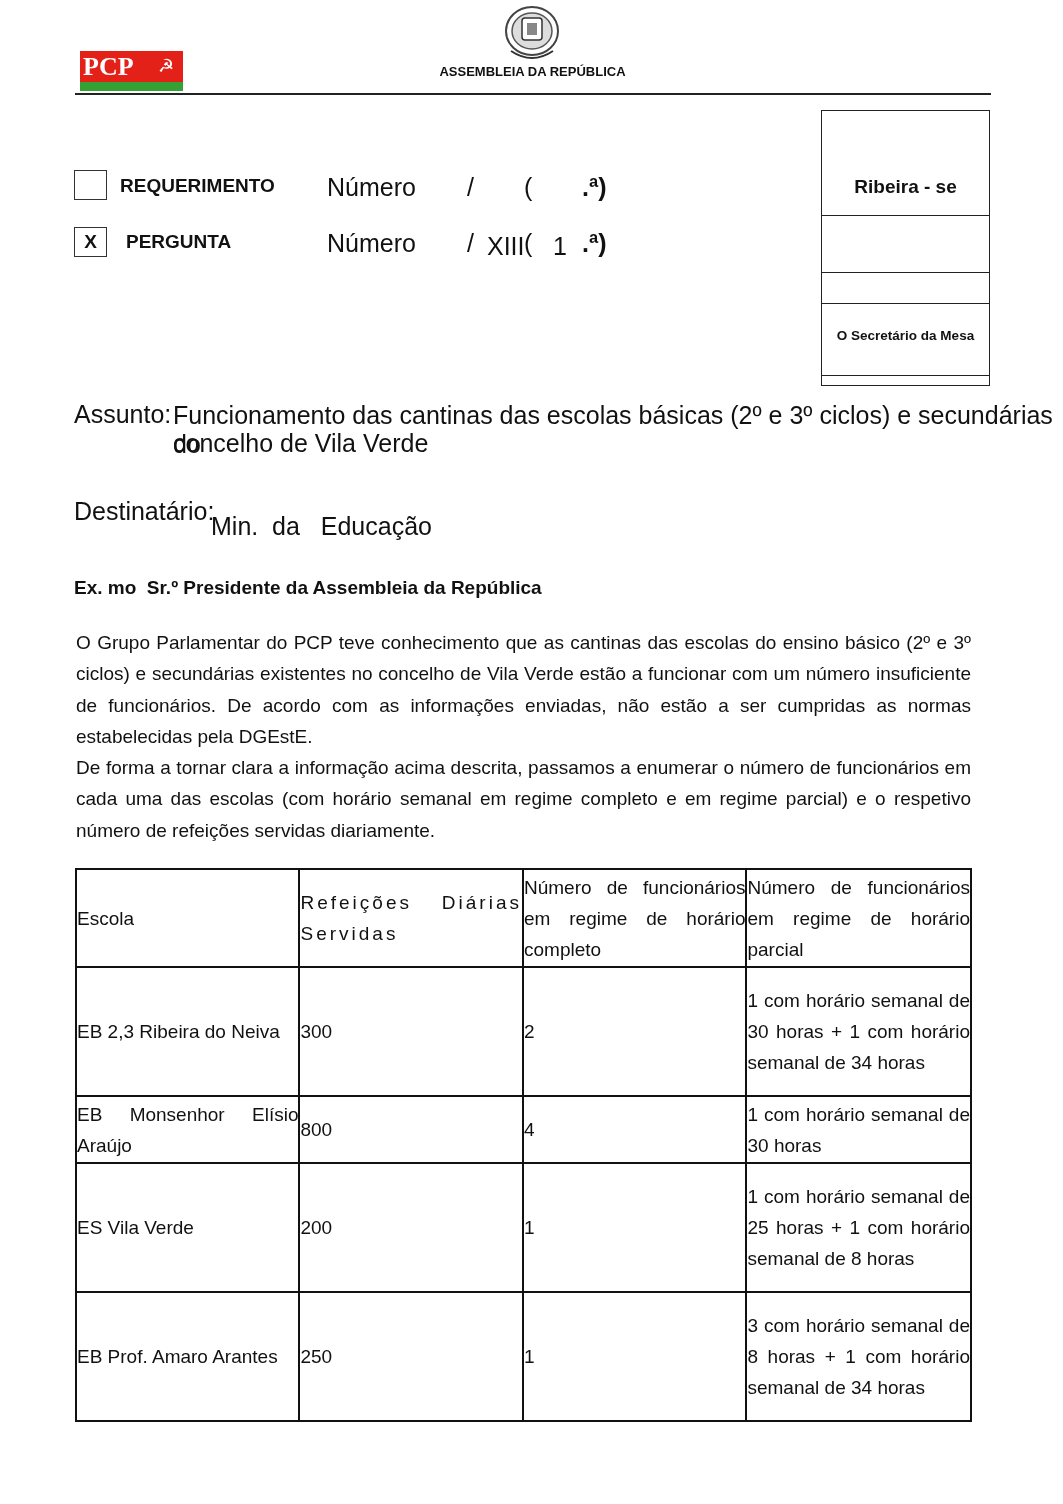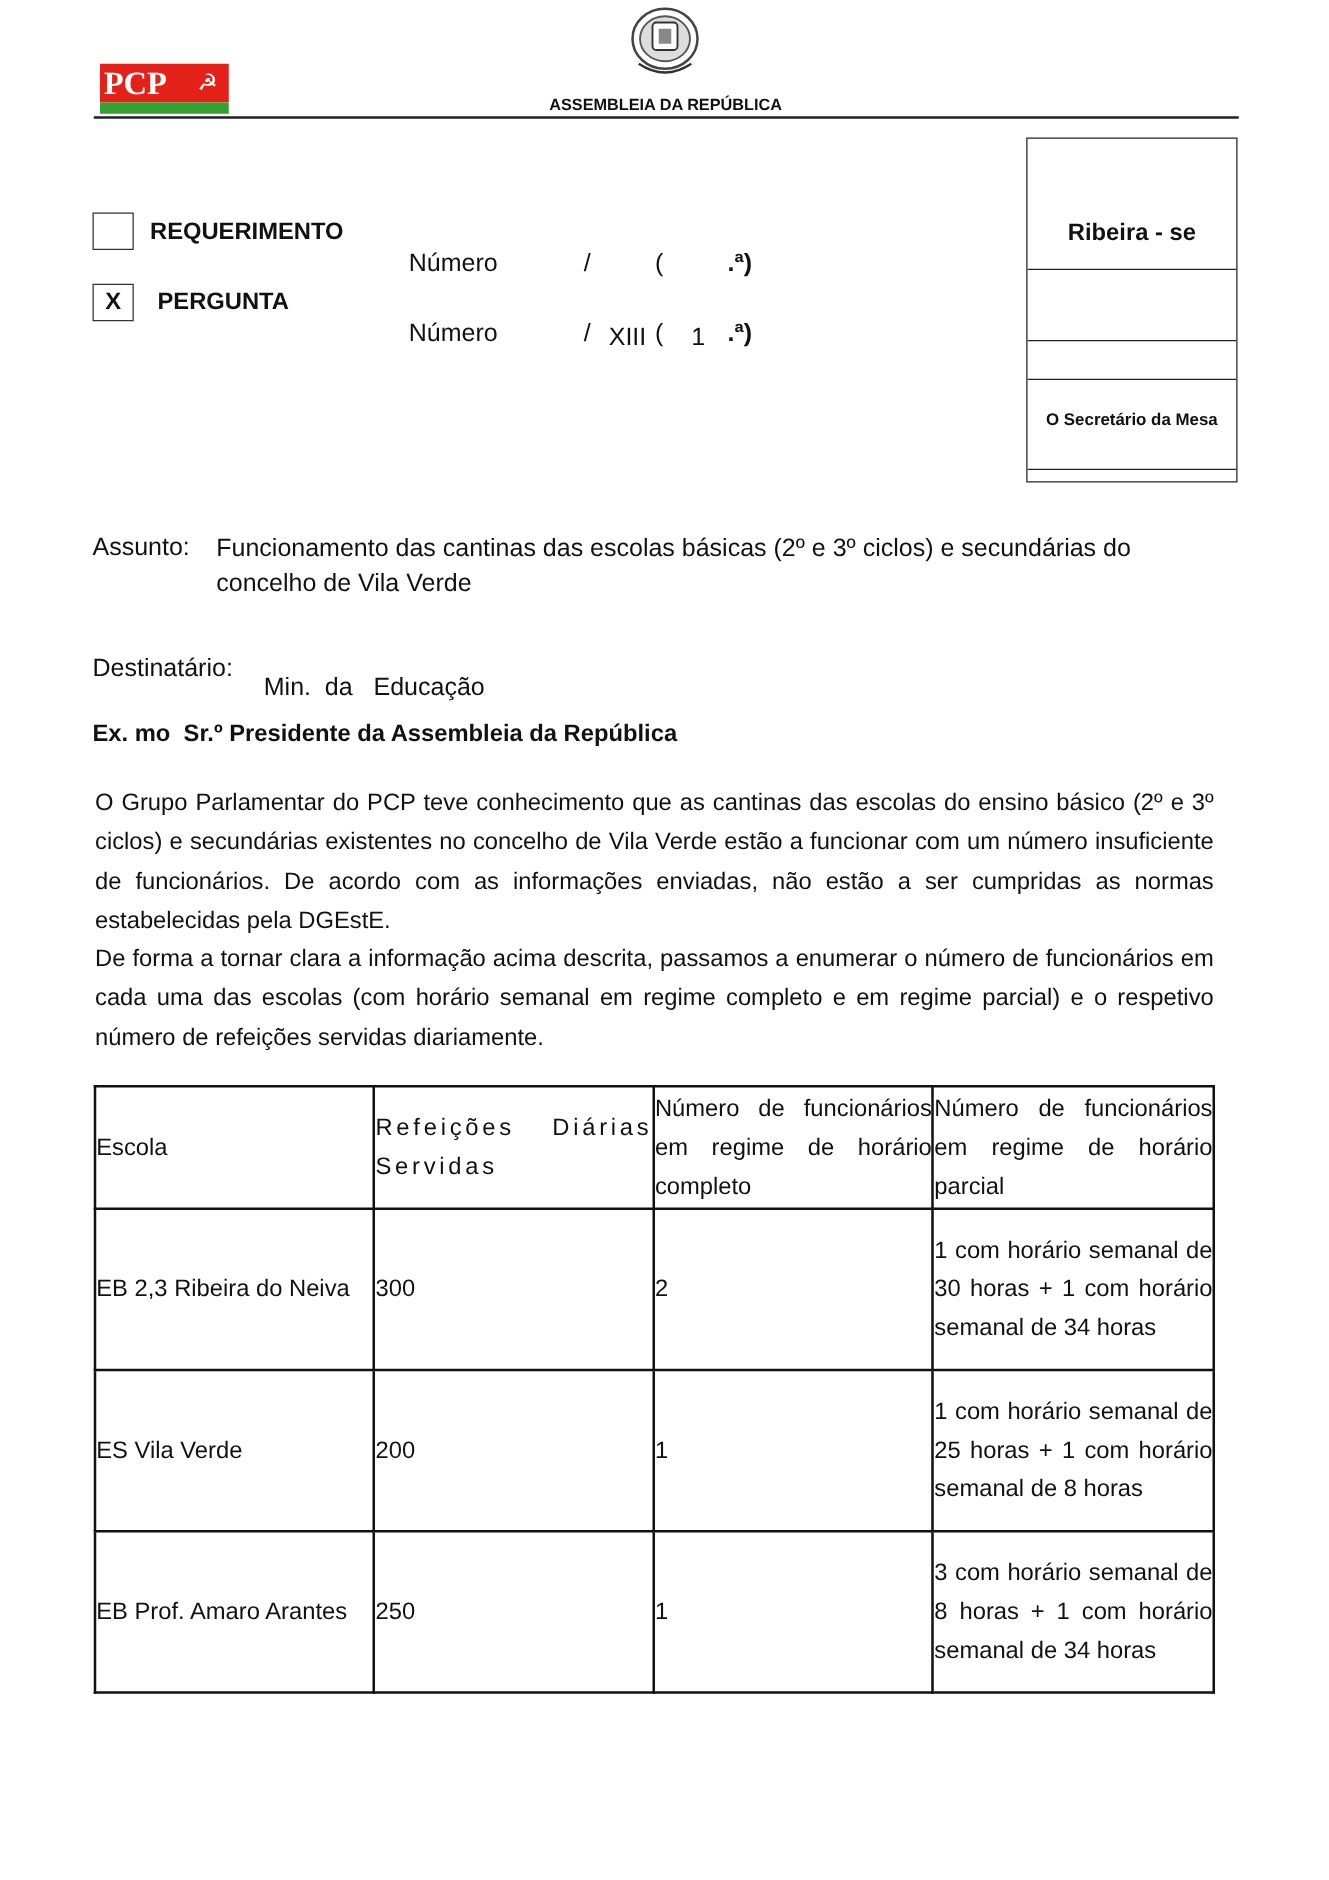--- a/index.html
+++ b/index.html
@@ -7,27 +7,27 @@
          font-family: "Liberation Sans", sans-serif; color: #111; }
   .abs { position: absolute; }
   
   .logo { left: 80px; top: 51px; width: 89px; height: 40px; }
   .logo-red { position: absolute; left: 0; top: 0; width: 103px; height: 31px; background: #e32119;
               color: #fff; font-family: "Liberation Serif", serif; font-weight: bold; font-size: 26px;
               line-height: 31px; padding-left: 3px; box-sizing: border-box; }
   .logo-green { position: absolute; left: 0; top: 31px; width: 103px; height: 9px; background: #35a135; }
   .logo-sym { position: absolute; left: 78px; top: 4px; font-size: 18px; color: #fff; line-height: 22px; }
   .emblem { left: 499px; top: 5px; width: 66px; height: 60px; }
-  .ar-title { left: 400px; top: 76px; width: 265px; text-align: center; font-weight: bold; font-size: 13px; }
+  .ar-title { left: 400px; top: 64px; width: 265px; text-align: center; font-weight: bold; font-size: 13px; }
   .hr { left: 75px; top: 93px; width: 916px; height: 2px; background: #222; }
   
   .cb { width: 33px; height: 30px; border: 1.5px solid #333; box-sizing: border-box; font-weight: bold;
         font-size: 19px; text-align: center; line-height: 27px; }
   .lbl-b { font-weight: bold; font-size: 19px; }
-  .reg { font-size: 20px; margin-top: 27px; }
+  .reg { font-size: 25px; }
   
   .secbox { left: 821px; top: 110px; width: 169px; height: 276px; border: 1.5px solid #222; box-sizing: border-box; }
   .secrow { position: absolute; left: 0; width: 100%; border-bottom: 1.5px solid #222; box-sizing: border-box;
             text-align: center; font-weight: bold; }
   .para { left: 76px; width: 895px; font-size: 19px; line-height: 31.3px; text-align: justify; }
   
   table.t { position: absolute; left: 75px; top: 868px; width: 897px; border-collapse: collapse;
             font-size: 19px; line-height: 31px; }
   table.t td { border: 2px solid #111; padding: 0; vertical-align: middle; }
   .justify { text-align: justify; text-align-last: justify; }
@@ -102,20 +102,26 @@
     <td class="justify" style="letter-spacing:3px;">Refeições Diárias Servidas</td>
     <td class="last-left">Número de funcionários em regime de horário completo</td>
     <td class="last-left">Número de funcionários em regime de horário parcial</td>
   </tr>
   <tr style="height:129px">
     <td>EB 2,3 Ribeira do Neiva</td>
     <td>300</td>
     <td>2</td>
     <td class="last-left">1 com horário semanal de 30 horas + 1 com horário semanal de 34 horas</td>
   </tr>
+  <tr style="height:67px">
+    <td class="last-left">EB Monsenhor Elísio Araújo</td>
+    <td>800</td>
+    <td>4</td>
+    <td class="last-left">1 com horário semanal de 30 horas</td>
+  </tr>
   <tr style="height:129px">
     <td>ES Vila Verde</td>
     <td>200</td>
     <td>1</td>
     <td class="last-left">1 com horário semanal de 25 horas + 1 com horário semanal de 8 horas</td>
   </tr>
   <tr style="height:129px">
     <td>EB Prof. Amaro Arantes</td>
     <td>250</td>
     <td>1</td>

